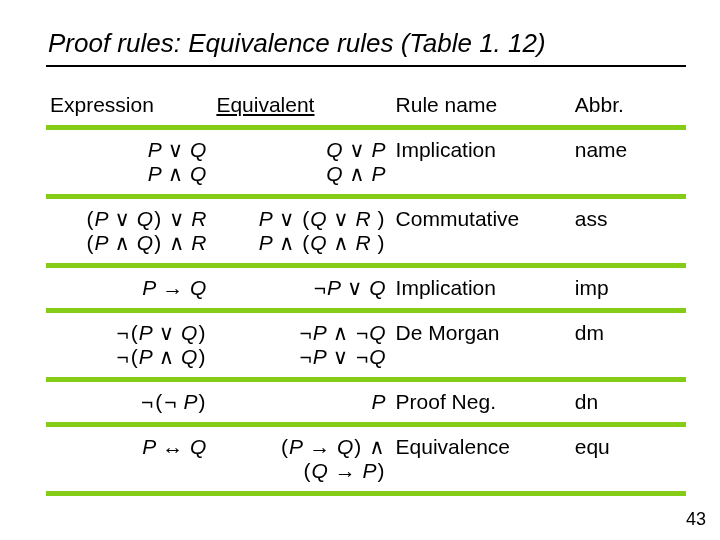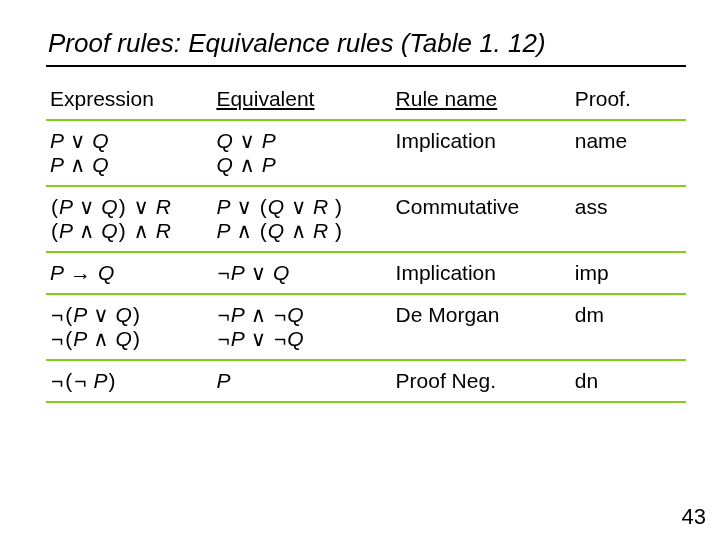--- a/index.html
+++ b/index.html
@@ -13,68 +13,68 @@
     position: relative;
     overflow: hidden;
   }
   .slide {
     padding: 28px 34px 0 46px;
     box-sizing: border-box;
   }
   .title {
     font-style: italic;
     font-size: 26px;
-    margin-bottom: 12px;
+    margin-bottom: 18px;
     border-bottom: 2px solid #000;
     padding-bottom: 6px;
     padding-left: 2px;
   }
   table {
     border-collapse: collapse;
     width: 100%;
     font-size: 21px;
   }
   th, td {
     text-align: left;
     vertical-align: top;
     padding: 8px 6px 8px 4px;
-    border-bottom: 2px solid #84cc16;
+    border-bottom: 5px solid #84cc16;
     font-weight: normal;
   }
   th {
     font-weight: normal;
   }
   .col-exp { width: 26%; }
   .col-eqv { width: 28%; text-decoration: underline; }
-  .col-name { width: 28%; text-decoration: underline; }
+  .col-name { width: 28%; }
   .col-abbr { width: 18%; }
-  .logic { font-style: italic; white-space: nowrap; }
+  .logic { font-style: italic; white-space: nowrap; text-align: right; }
   .logic .op { font-style: normal; padding: 0 1px; }
   .pagenum {
     position: absolute;
     right: 14px;
     bottom: 10px;
-    font-size: 22px;
+    font-size: 18px;
     color: #000;
   }
 </style>
 </head>
 <body>
 
 <div class="slide">
 
   <div class="title">Proof rules: Equivalence rules (Table 1. 12)</div>
 
   <table>
     <thead>
       <tr>
         <th class="col-exp">Expression</th>
         <th class="col-eqv">Equivalent</th>
         <th class="col-name">Rule name</th>
-        <th class="col-abbr">Proof.</th>
+        <th class="col-abbr">Abbr.</th>
       </tr>
     </thead>
     <tbody>
       <tr>
         <td class="logic"><i>P</i> <span class="op">∨</span> <i>Q</i><br><i>P</i> <span class="op">∧</span> <i>Q</i></td>
         <td class="logic"><i>Q</i> <span class="op">∨</span> <i>P</i><br><i>Q</i> <span class="op">∧</span> <i>P</i></td>
         <td>Implication</td>
         <td>name</td>
       </tr>
       <tr>
@@ -94,18 +94,24 @@
         <td class="logic"><span class="op">¬</span><i>P</i> <span class="op">∧</span> <span class="op">¬</span><i>Q</i><br><span class="op">¬</span><i>P</i> <span class="op">∨</span> <span class="op">¬</span><i>Q</i></td>
         <td>De Morgan</td>
         <td>dm</td>
       </tr>
       <tr>
         <td class="logic"><span class="op">¬</span><span class="op">(</span><span class="op">¬</span> <i>P</i><span class="op">)</span></td>
         <td class="logic"><i>P</i></td>
         <td>Proof Neg.</td>
         <td>dn</td>
       </tr>
+      <tr>
+        <td class="logic"><i>P</i> <span class="op">↔</span> <i>Q</i></td>
+        <td class="logic"><span class="op">(</span><i>P</i> <span class="op">→</span> <i>Q</i><span class="op">)</span> <span class="op">∧</span><br><span class="op">(</span><i>Q</i> <span class="op">→</span> <i>P</i><span class="op">)</span></td>
+        <td>Equivalence</td>
+        <td>equ</td>
+      </tr>
     </tbody>
   </table>
 
 </div>
 
 <div class="pagenum">43</div>
 
 </body></html>

